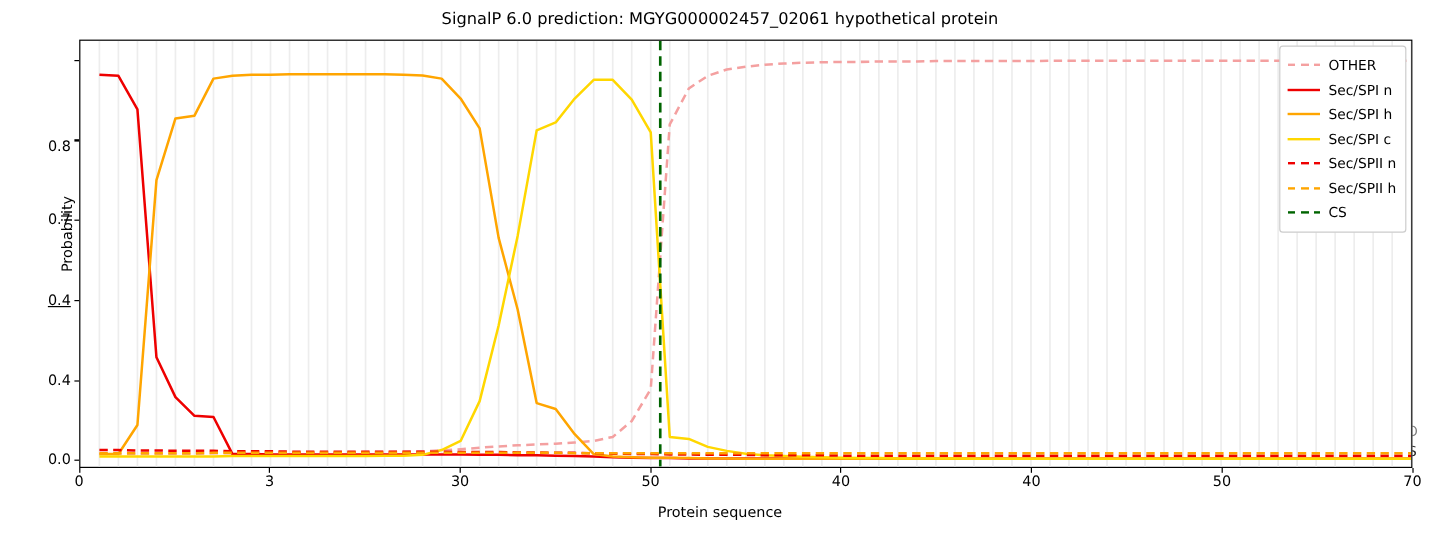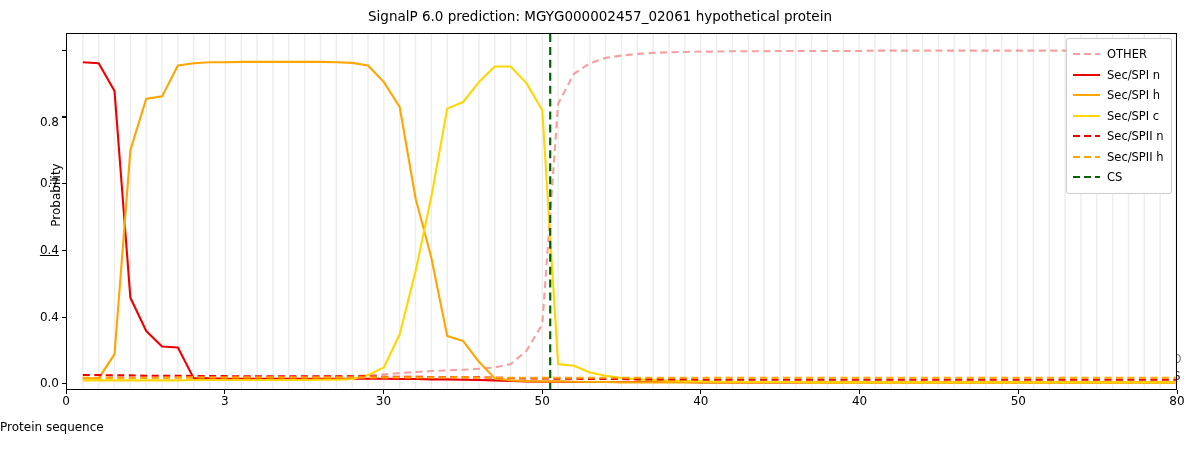--- a/index.html
+++ b/index.html
@@ -55,21 +55,21 @@
     font-size: 12px;
     color: #000000;
     transform: rotate(-90deg);
     transform-origin: center center;
   }
   #xlabel {
     position: absolute;
     left: 0;
     top: 420px;
     width: 1200px;
-    text-align: left;
+    text-align: center;
     font-size: 12px;
     color: #000000;
   }
   .ytick-label {
     position: absolute;
     right: 0;
     width: 46px;
     text-align: right;
     font-size: 12px;
     color: #000000;
@@ -179,21 +179,21 @@
       <div class="xtick-label" style="left: 383.429px;">30</div>
       <div class="xtick-mark" style="left: 382.929px;"></div>
       <div class="xtick-label" style="left: 542.143px;">50</div>
       <div class="xtick-mark" style="left: 541.643px;"></div>
       <div class="xtick-label" style="left: 700.857px;">40</div>
       <div class="xtick-mark" style="left: 700.357px;"></div>
       <div class="xtick-label" style="left: 859.571px;">40</div>
       <div class="xtick-mark" style="left: 859.071px;"></div>
       <div class="xtick-label" style="left: 1018.29px;">50</div>
       <div class="xtick-mark" style="left: 1017.79px;"></div>
-      <div class="xtick-label" style="left: 1177px;">80</div>
+      <div class="xtick-label" style="left: 1177px;">70</div>
       <div class="xtick-mark" style="left: 1176.5px;"></div>
     </div>
   <div id="residue-track">
       <div class="res-cell res-region N" style="left: 81.8714px; top: 352px;">N</div>
       <div class="res-cell res-aa" style="left: 81.8714px; top: 369px;">M</div>
       <div class="res-cell res-region N" style="left: 97.7429px; top: 352px;">N</div>
       <div class="res-cell res-aa" style="left: 97.7429px; top: 369px;">K</div>
       <div class="res-cell res-region N" style="left: 113.614px; top: 352px;">N</div>
       <div class="res-cell res-aa" style="left: 113.614px; top: 369px;">N</div>
       <div class="res-cell res-region H" style="left: 129.486px; top: 352px;">H</div>

